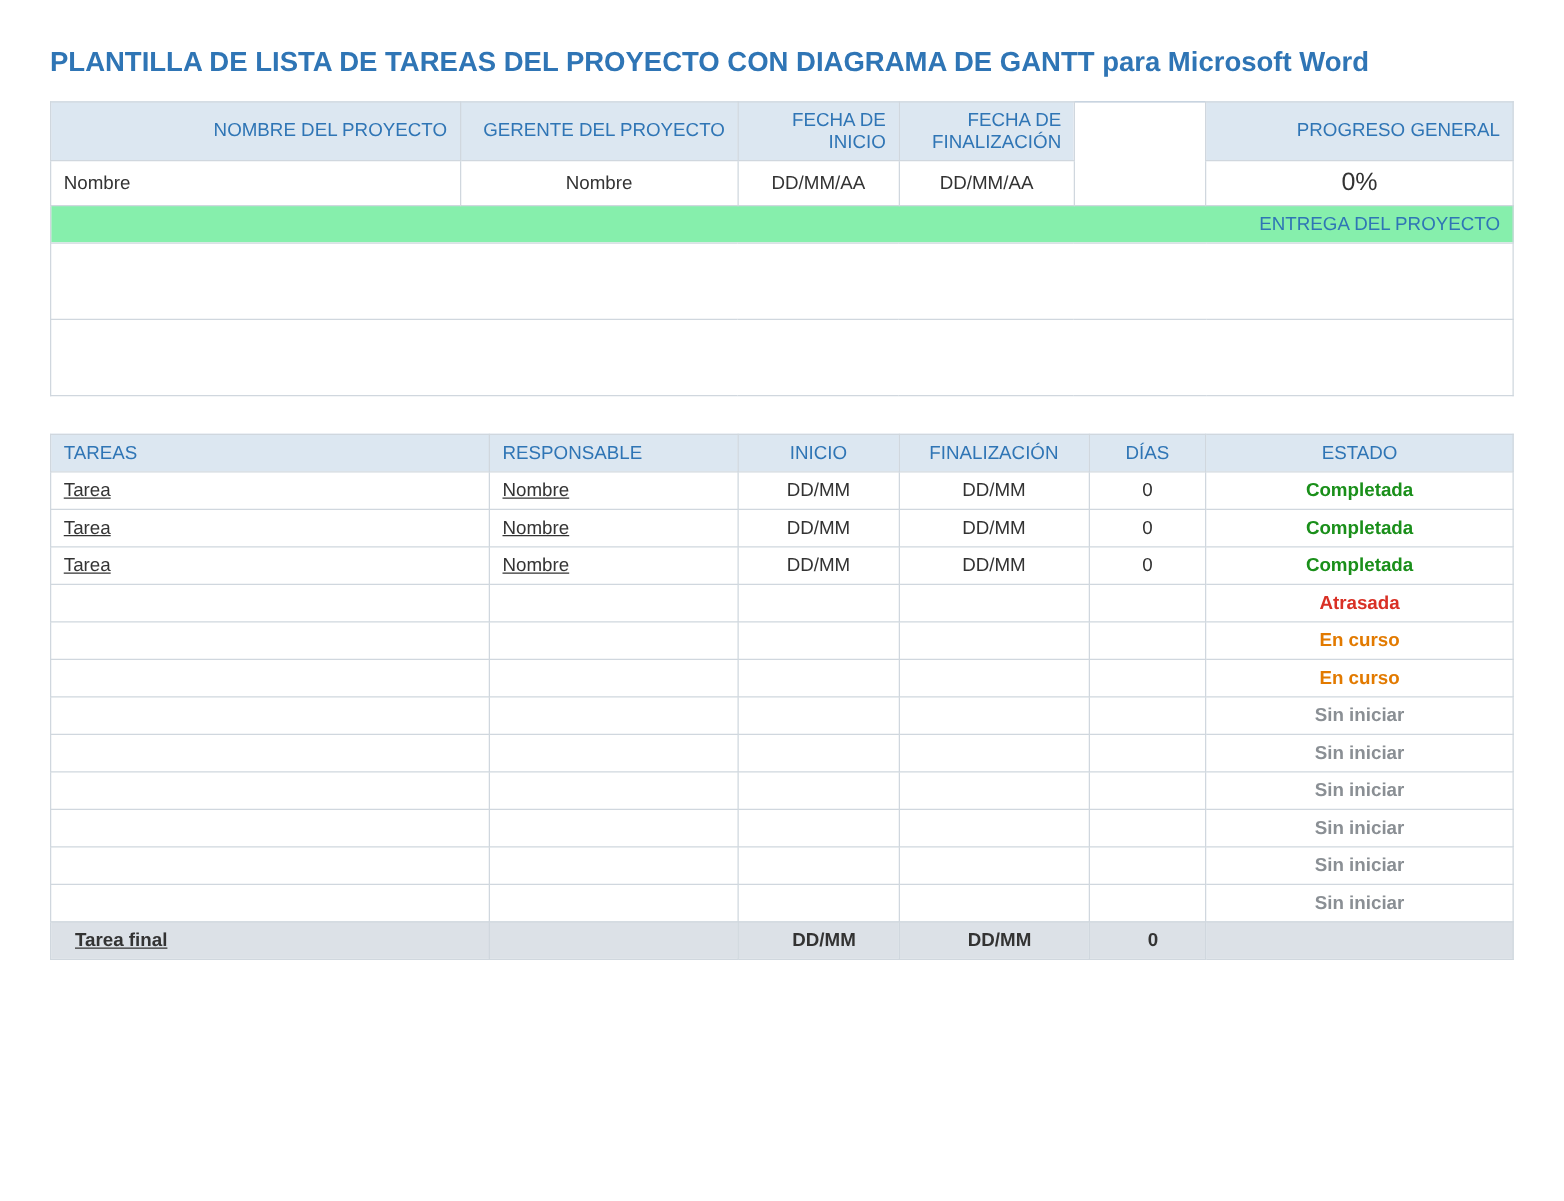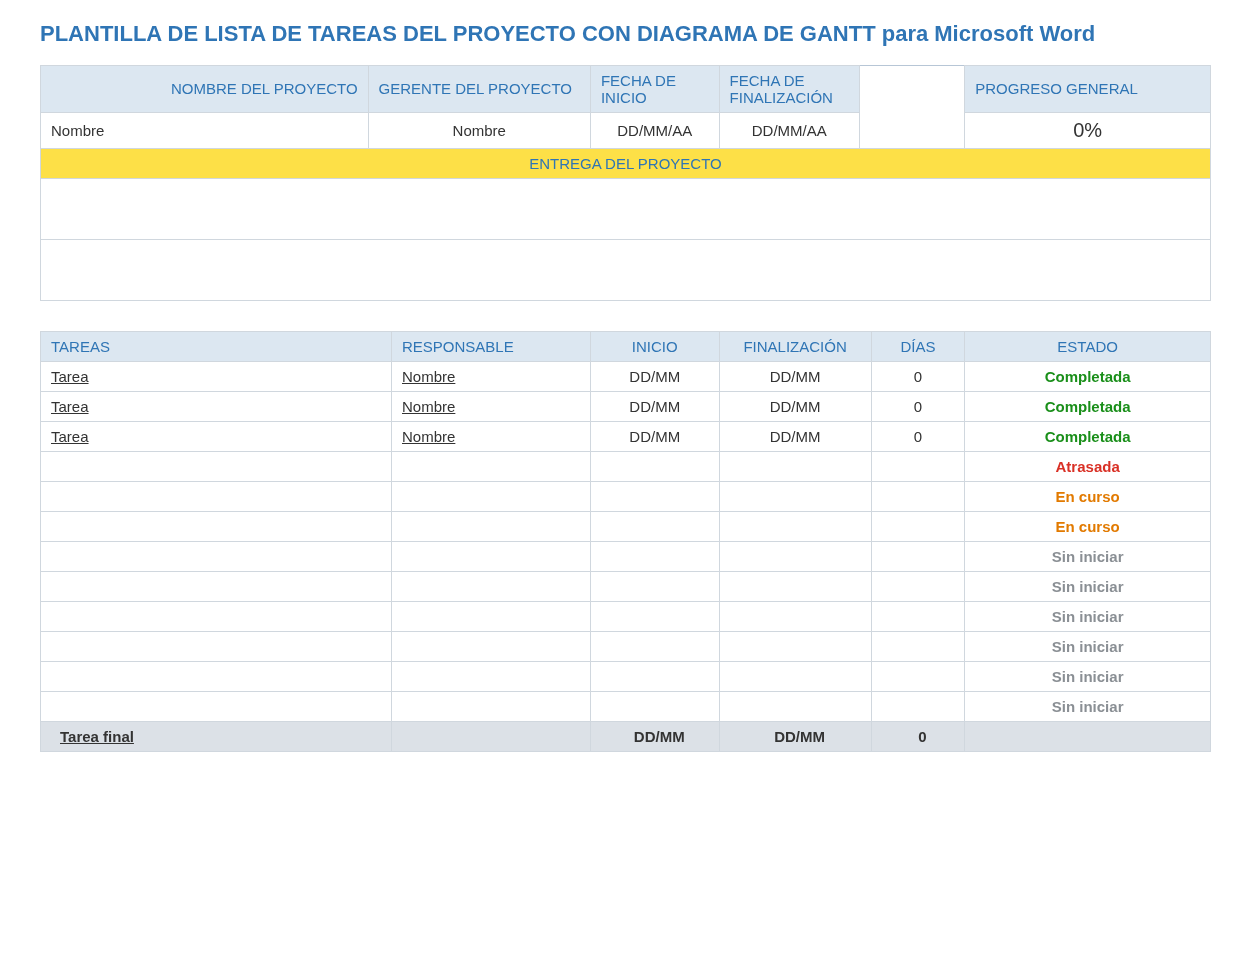--- a/index.html
+++ b/index.html
@@ -7,59 +7,59 @@
     background: #fff;
     margin: 0;
     padding: 20px 40px;
     font-size: 15px;
     color: #333;
   }
   h1.title {
     color: #2F75B5;
     font-size: 22px;
     font-weight: bold;
-    margin: 0 0 16px 0;
+    margin: 16px 0 16px 0;
     line-height: 1.3;
   }
   table {
     border-collapse: collapse;
     width: 100%;
     table-layout: fixed;
   }
   .info-table, .task-table {
     border: 1px solid #b7c6d6;
   }
   .info-table td, .info-table th,
   .task-table td, .task-table th {
     border: 1px solid #d0d7de;
     padding: 6px 10px;
     vertical-align: middle;
   }
   .hdr-cell {
     background: #dce7f1;
     color: #2F75B5;
     font-weight: normal;
-    text-align: left;
+    text-align: right;
     font-size: 15px;
   }
   .hdr-cell.left {
     text-align: right;
   }
   .data-cell {
     background: #fff;
     color: #333;
     text-align: center;
   }
   .data-cell.left {
     text-align: left;
   }
   .section-hdr {
-    background: #fde047;
-    color: #2F75B5;
-    text-align: center;
+    background: #86efac;
+    color: #2F75B5;
+    text-align: right;
     padding: 6px 10px;
   }
   .section-body {
     height: 48px;
     background: #fff;
     border-bottom: none;
   }
   .task-hdr {
     background: #dce7f1;
     color: #2F75B5;

